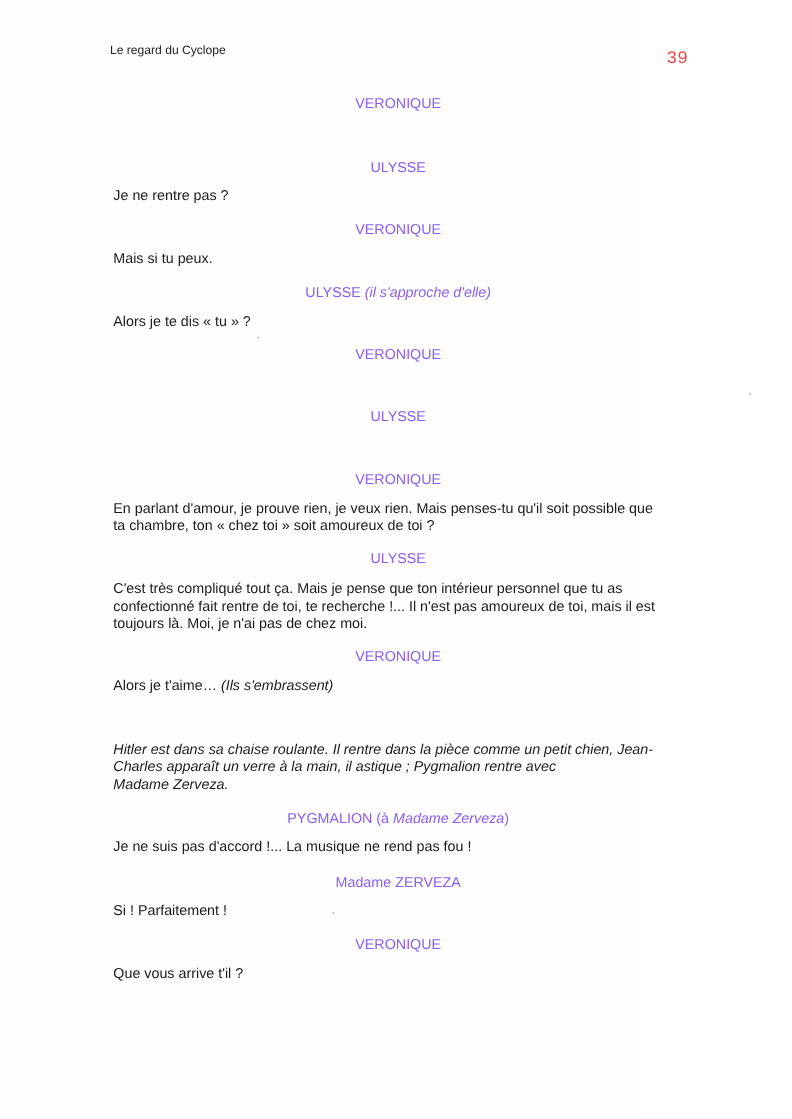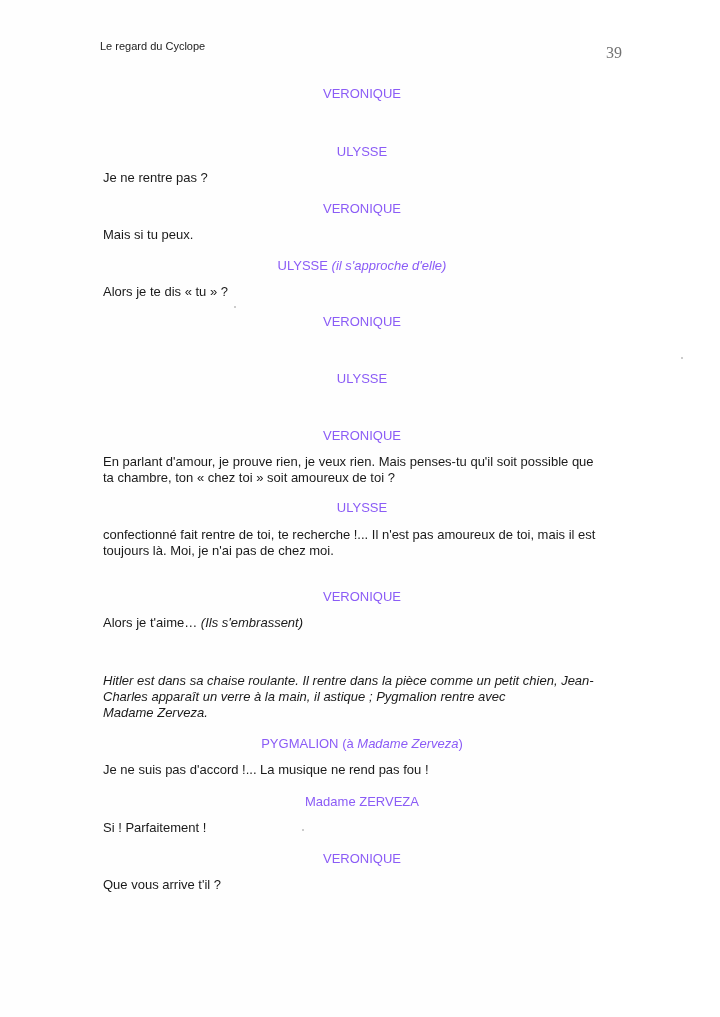--- a/index.html
+++ b/index.html
@@ -26,23 +26,23 @@
       position: absolute;
       left: 100px;
       top: 40px;
       font-size: 11px;
       color: #222;
     }
     .page-number {
       position: absolute;
       left: 606px;
       top: 44px;
-      font-family: Liberation Serif, serif;
+      font-family: Liberation Mono, monospace;
       font-size: 16px;
-      color: #737373;
+      color: #ef4444;
     }
     .speaker {
       position: absolute;
       left: 100px;
       width: 524px;
       text-align: center;
       font-size: 13px;
       color: #8b5cf6;
       white-space: nowrap;
     }
@@ -89,20 +89,21 @@
   <div class="speaker" style="top:371px;"><span>ULYSSE</span></div>
 
   <div class="speaker" style="top:428px;"><span>VERONIQUE</span></div>
   <div class="line" style="top:454px;">
     <div>En parlant d'amour, je prouve rien, je veux rien. Mais penses-tu qu'il soit possible que</div>
     <div>ta chambre, ton « chez toi » soit amoureux de toi ?</div>
   </div>
 
   <div class="speaker" style="top:500px;"><span>ULYSSE</span></div>
   <div class="line" style="top:527px;">
+    <div>C'est très compliqué tout ça. Mais je pense que ton intérieur personnel que tu as</div>
     <div>confectionné fait rentre de toi, te recherche !... Il n'est pas amoureux de toi, mais il est</div>
     <div>toujours là. Moi, je n'ai pas de chez moi.</div>
   </div>
 
   <div class="speaker" style="top:589px;"><span>VERONIQUE</span></div>
   <div class="line" style="top:615px;">
     <span>Alors je t'aime…</span>
     <span class="it">(Ils s'embrassent)</span>
   </div>
 

